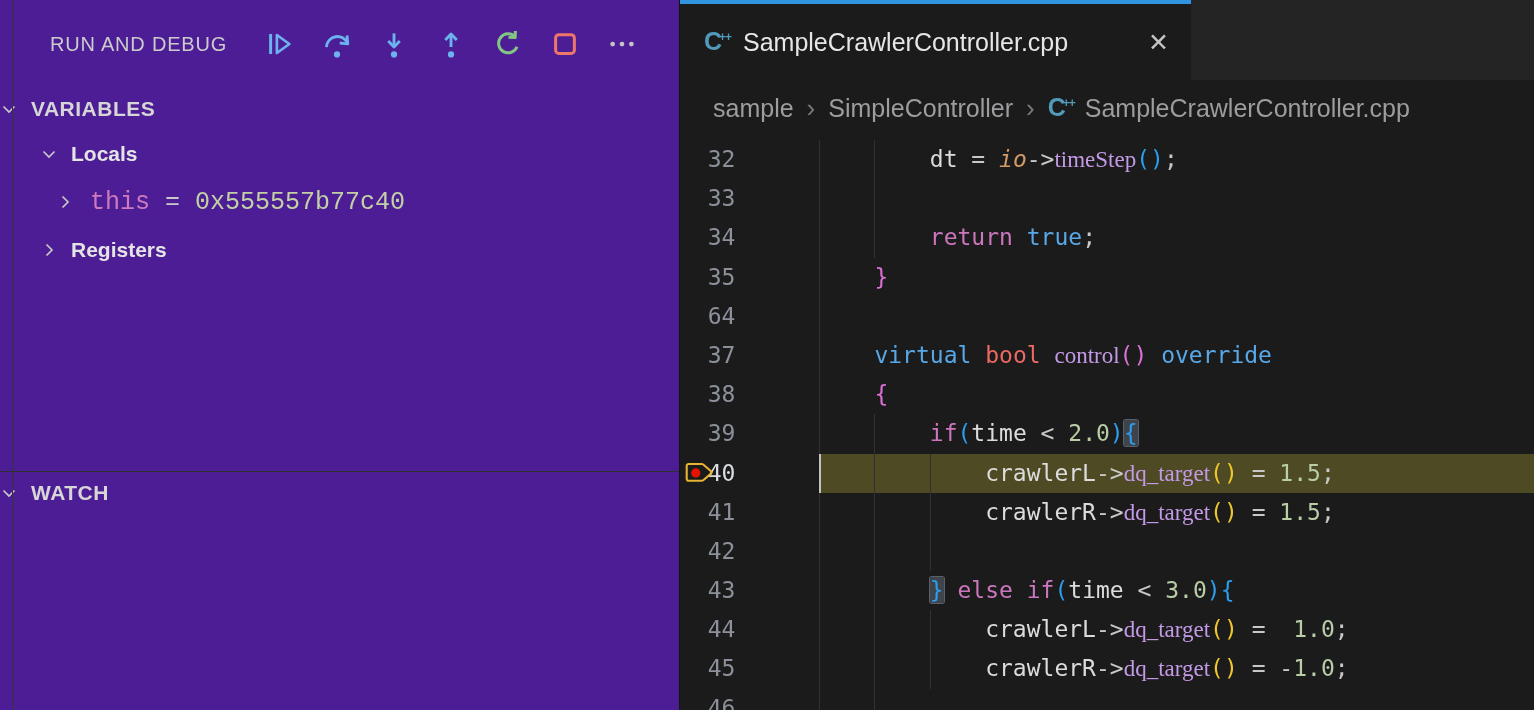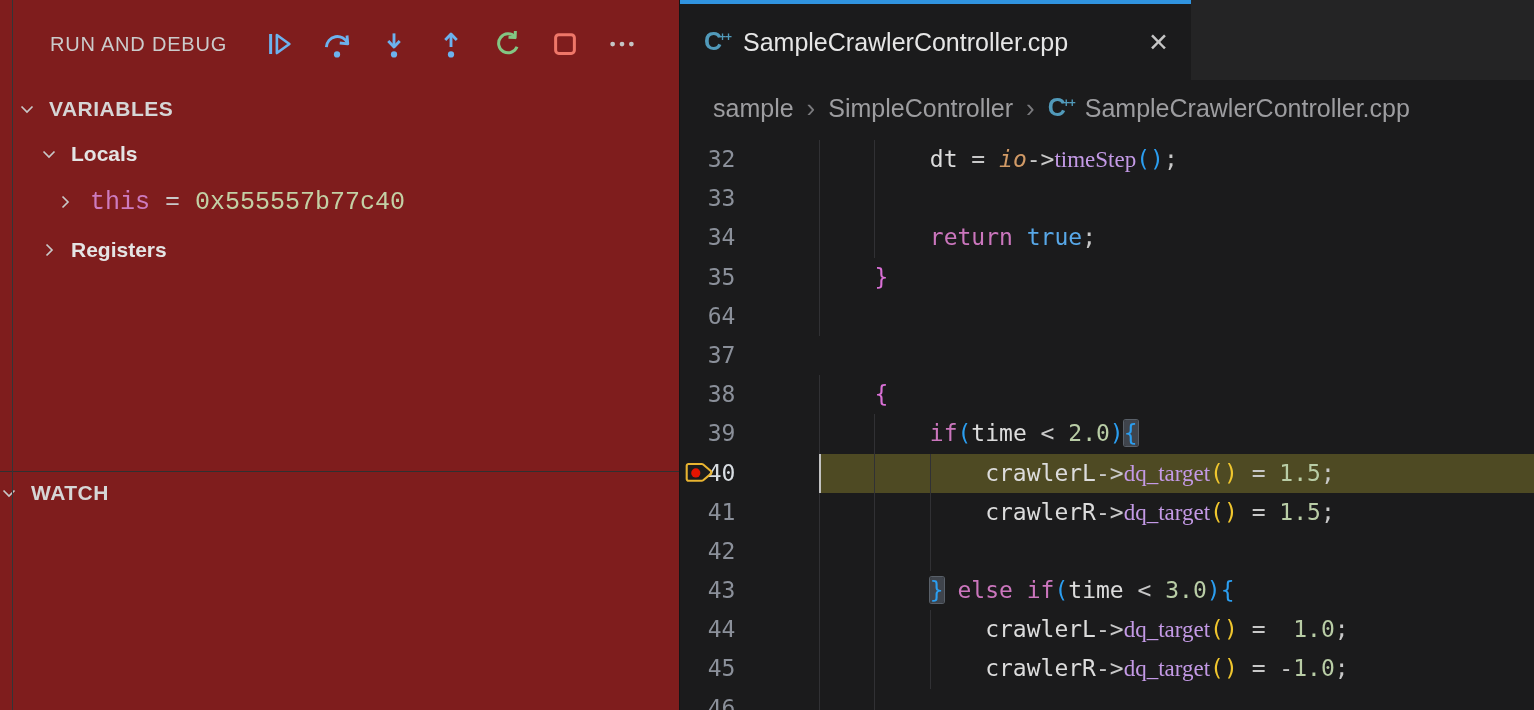--- a/index.html
+++ b/index.html
@@ -3,38 +3,38 @@
 <meta charset="utf-8">
 <style>
   * { margin:0; padding:0; box-sizing:border-box; }
   html,body { background:#101010; }
   .app {
     position:relative; width:1534px; height:710px; overflow:hidden;
     background:#1b1b1c; font-family:"Liberation Sans", sans-serif;
     color:#cccccc; display:flex;
   }
   
-  .sidebar { position:relative; width:679px; height:100%; background:#7f1d1d; flex:none; display:flex; flex-direction:column; }
+  .sidebar { position:relative; width:679px; height:100%; background:#4c1d95; flex:none; display:flex; flex-direction:column; }
   .sidebar-edge { position:absolute; left:12px; top:0; bottom:0; width:1px; background:#333436; }
   .sidebar-header { height:88px; display:flex; align-items:center; padding-left:50px; flex:none; }
   .sidebar-title { font-size:20px; letter-spacing:0.8px; color:#cbcbcb; margin-right:38px; white-space:nowrap; }
   .dbg-btn { width:30px; height:30px; margin-right:27px; display:flex; align-items:center; justify-content:center; cursor:pointer; flex:none; }
   .dbg-btn svg { width:30px; height:30px; }
   .tree { flex:none; }
   .tree-row { display:flex; align-items:center; height:48px; cursor:pointer; }
   .tree-row.hdr { height:42px; }
   .chev { width:18px; height:18px; flex:none; display:flex; align-items:center; justify-content:center; }
   .chev svg { width:18px; height:18px; }
   .sect-label { font-weight:bold; font-size:21px; letter-spacing:0.5px; color:#d6d6d6; margin-left:13px; }
   .item-label { font-weight:bold; font-size:21px; color:#e4e4e4; margin-left:13px; }
   .mono-entry { font-family:Liberation Mono, monospace; font-size:25px; margin-left:16px; white-space:pre; }
   .var-name { color:#cd7bbe; }
   .var-eq { color:#c9c9c9; }
   .var-val { color:#c3d0a5; }
-  .pad-l18 { padding-left:18px; }
+  .pad-l18 { }
   .pad-l40 { padding-left:40px; }
   .pad-l56 { padding-left:56px; }
   .pad-l16 { }
   .sidebar-spacer { flex:1; }
   .watch-divider { height:1px; background:#303031; width:100%; }
   
   .editor { position:relative; flex:1; height:100%; display:flex; flex-direction:column; background:#1b1b1c; border-left:1px solid #141415; }
   .tabbar { height:80px; background:#242425; display:flex; flex:none; }
   .tab { width:511px; height:100%; background:#1b1b1c; border-top:4px solid #3094e0; display:flex; align-items:center; padding:0 22px 0 24px; cursor:pointer; }
   .tab-title { font-size:25px; color:#e6e6e6; margin-left:12px; white-space:nowrap; }
@@ -217,20 +217,21 @@
         <div class="row">
           <div class="gutter">35</div>
           <div class="content"><span class="guide" style="left: 0px;"></span><span>    <span class="tk-g2">}</span></span></div>
         </div>
         <div class="row">
           <div class="gutter">64</div>
           <div class="content"><span class="guide" style="left: 0px;"></span><span></span></div>
         </div>
         <div class="row">
           <div class="gutter">37</div>
+          <div class="content"><span class="guide" style="left: 0px;"></span><span>    <span class="tk-b">virtual</span><span class="tk-v"> </span><span class="tk-t">bool</span><span class="tk-v"> </span><span class="tk-f">control</span><span class="tk-g2">()</span><span class="tk-v"> </span><span class="tk-b">override</span></span></div>
         </div>
         <div class="row">
           <div class="gutter">38</div>
           <div class="content"><span class="guide" style="left: 0px;"></span><span>    <span class="tk-g2">{</span></span></div>
         </div>
         <div class="row">
           <div class="gutter">39</div>
           <div class="content"><span class="guide" style="left: 0px;"></span><span class="guide" style="left: 55.36px;"></span><span>        <span class="tk-k">if</span><span class="tk-g3">(</span><span class="tk-v">time</span><span class="tk-o"> &lt; </span><span class="tk-n">2.0</span><span class="tk-g3">)</span><span class="tk-g3 mbx">{</span></span></div>
         </div>
         <div class="row cur">

